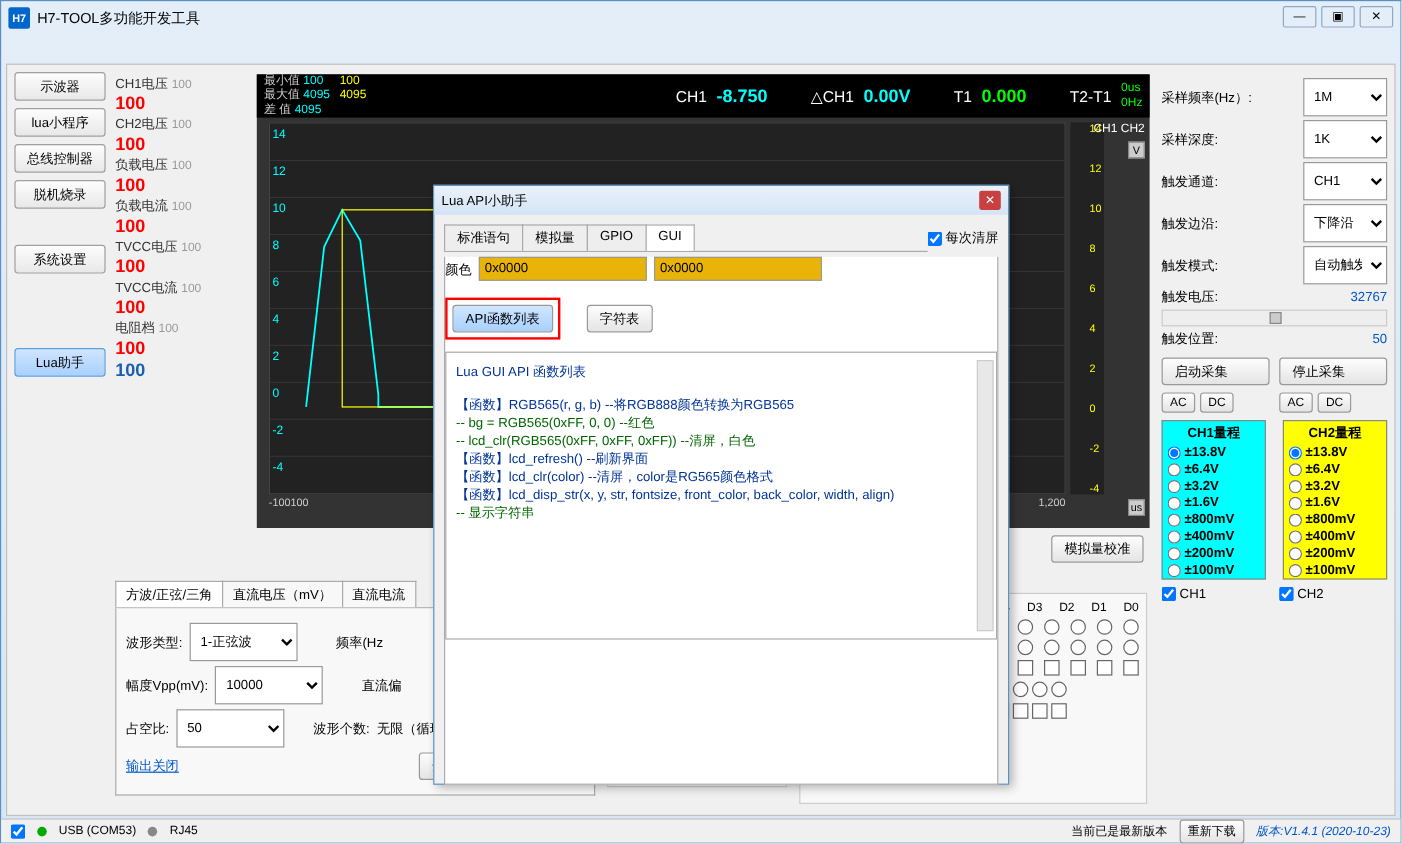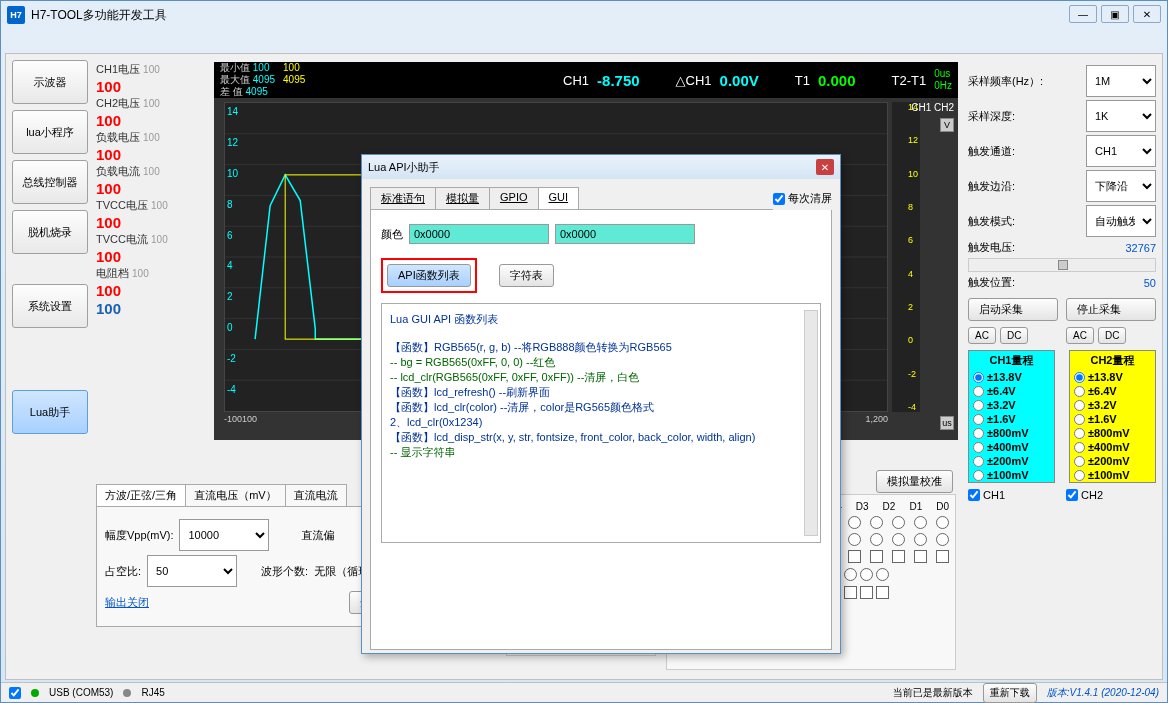--- a/index.html
+++ b/index.html
@@ -6,21 +6,21 @@
 body { background: #fff; font-size: 11px; }
 .window { width: 1168px; height: 703px; border: 1px solid #5a8fc0; background: linear-gradient(#e4eef9,#d7e6f5); position: relative; }
 .titlebar { height: 28px; display: flex; align-items: center; padding: 0 6px; }
 .titlebar .icon { width: 18px; height: 18px; background:#0066cc; color:#fff; font-size:9px; font-weight:bold; display:flex;align-items:center;justify-content:center; border-radius:2px; margin-right:6px;}
 .titlebar .title { font-size: 12px; color:#000; }
 .win-controls { position:absolute; right:6px; top:4px; display:flex; gap:4px;}
 .win-btn { width:28px; height:18px; border:1px solid #8ba8c8; background:#e4eef9; display:flex;align-items:center;justify-content:center; font-size:10px; border-radius:2px;}
 .menubar { height: 22px; padding: 2px 8px; font-size:11px; color:#333; border-bottom:1px solid #c0d0e0;}
 .main { position:absolute; top:52px; left:4px; right:4px; bottom:22px; background:#f0f0f0; border:1px solid #c0c0c0; }
 .sidebar { position:absolute; left:6px; top:6px; width:76px; display:flex; flex-direction:column; gap:6px;}
-.side-btn { height:44px; background:linear-gradient(#fdfdfd,#e8e8e8); border:1px solid #a0a0a0; border-radius:3px; font-size:11px; display:flex;align-items:center;justify-content:center;}
+.side-btn { height:24px; background:linear-gradient(#fdfdfd,#e8e8e8); border:1px solid #a0a0a0; border-radius:3px; font-size:11px; display:flex;align-items:center;justify-content:center;}
 .side-btn.active { border:2px solid red; }
 .side-btn.blue { background:linear-gradient(#d0e5ff,#a8d0ff); border:1px solid #5a9fe0;}
 .measure-col { position:absolute; left:90px; top:8px; width:110px; font-size:11px;}
 .measure-col .lbl { color:#333; display:inline-block;}
 .measure-col .dim { color:#999; font-size:10px;}
 .measure-col .red { color:red; font-size:15px; font-weight:bold;}
 .measure-col .blue { color:#1a5fb4; font-size:15px; font-weight:bold;}
 .measure-col > div { margin-bottom:1px;}
 .scope-area { position:absolute; left:208px; top:8px; width:744px; height:378px; background:#333; }
 .scope-header { height:36px; background:#000; color:#fff; display:flex; align-items:center; font-size:11px; padding:0 6px; gap:8px;}
@@ -31,21 +31,21 @@
 .scope-header .lbl { color:#fff; font-size:13px;}
 .scope-header .val { font-size:15px; font-weight:bold;}
 .plot { position:absolute; left:10px; top:40px; right:70px; bottom:28px; background:#222; border:1px solid #444;}
 .plot-y { position:absolute; right:38px; top:40px; bottom:28px; width:28px; background:#222; color:#ff0; font-size:9px;}
 .plot-x { position:absolute; left:10px; right:70px; bottom:10px; height:16px; color:#ccc; font-size:9px; display:flex; justify-content:space-between;}
 .btn { background:linear-gradient(#fdfdfd,#e4e4e4); border:1px solid #999; border-radius:3px; padding:3px 10px; font-size:11px; display:inline-flex; align-items:center;}
 .btn.sm { padding:2px 6px; font-size:10px;}
 .chk { display:inline-flex; align-items:center; gap:3px; font-size:11px;}
 .chk input { width:12px; height:12px;}
 .sel { height:32px; border:1px solid #999; font-size:11px; padding:0 4px; background:#fff;}
-.txt { height:20px; border:1px solid #999; font-size:11px; padding:0 4px; background:#5eead4;}
+.txt { height:20px; border:1px solid #999; font-size:11px; padding:0 4px; background:#eab308;}
 .bottom-left { position:absolute; left:90px; top:430px; width:400px;}
 .tab-strip { display:flex; border-bottom:1px solid #aaa;}
 .tab { padding:3px 8px; border:1px solid #aaa; border-bottom:none; background:#f8f8f8; font-size:11px; margin-right:-1px;}
 .tab.active { background:#fff; }
 .form-row { display:flex; align-items:center; gap:6px; margin:4px 0; font-size:11px;}
 .right-panel { position:absolute; right:6px; top:8px; width:188px; }
 .rrow { display:flex; align-items:center; justify-content:space-between; margin:3px 0; font-size:11px;}
 .rrow label { width:90px;}
 .range-box { display:flex; gap:14px; margin-top:6px;}
 .range-col { flex:1; border:1px solid #888;}
@@ -57,24 +57,24 @@
 .do-panel { position:absolute; left:660px; top:440px; width:290px; height:176px; border:1px solid #ccc; background:#f8f8f8; font-size:10px;}
 .do-row { display:flex; align-items:center; gap:3px; padding:2px 6px;}
 .circle { width:13px; height:13px; border:1px solid #666; border-radius:50%; background:#fff;}
 .square { width:13px; height:13px; border:1px solid #666; background:#fff;}
 .statusbar { position:absolute; bottom:0; left:0; right:0; height:20px; border-top:1px solid #c0c0c0; background:#f0f0f0; display:flex; align-items:center; padding:0 8px; font-size:10px; gap:10px;}
 
 .dialog { position:absolute; left:355px; top:100px; width:480px; height:500px; background:#f0f0f0; border:1px solid #5a8fc0; box-shadow:3px 3px 8px rgba(0,0,0,.3); z-index:100;}
 .dlg-title { height:24px; background:linear-gradient(#eaf2fb,#d4e4f5); display:flex; align-items:center; padding:0 6px; font-size:11px; justify-content:space-between;}
 .dlg-close { width:18px; height:16px; background:#c84040; color:#fff; display:flex;align-items:center;justify-content:center; font-size:10px; border-radius:2px;}
 .dlg-body { padding:8px;}
-.dlg-tabs { display:flex; border-bottom:1px solid #aaa;text-decoration:underline;}
+.dlg-tabs { display:flex; border-bottom:1px solid #aaa;}
 .dlg-tab { padding:3px 10px; border:1px solid #aaa; border-bottom:none; background:#eee; font-size:11px; margin-right:-1px;}
 .dlg-tab.active { background:#fff;}
-.dlg-content { border:1px solid #aaa; border-top:none; background:#fff; padding:10px; height:440px;}
+.dlg-content { border:1px solid #aaa; border-top:none; background:#fff; height:440px;}
 .redbox { border:2px solid red; display:inline-block; padding:4px;}
 .list-box { border:1px solid #aaa; background:#fff; height:240px; margin-top:10px; padding:8px; font-size:11px; color:#003399; overflow:auto; font-family: "SimSun", monospace;}
 .green { color:#006600;}
 .scrollb { position:absolute; right:2px; top:6px; bottom:6px; width:14px; background:#e8e8e8; border:1px solid #ccc;}
 .vbadge { width:14px; height:14px; background:#ccc; border:1px solid #888; display:inline-flex; align-items:center; justify-content:center; font-size:9px; margin-left:2px;}
 </style>
 </head>
 <body>
 
 <div class="window">
@@ -195,31 +195,37 @@
       <div style="position:absolute; right:4px; top:56px;"><span class="vbadge">V</span></div>
       <div style="position:absolute; right:4px; bottom:10px;"><span class="vbadge">us</span></div>
       <div class="plot-x">
         <span>-100</span>
         <span>100</span>
         <span style="flex:1"></span>
         <span>1,200</span>
       </div>
     </div>
 
-    <div style="position:absolute; left:870px; top:392px;margin-top:24px;">
+    <div style="position:absolute; left:870px; top:392px;">
       <button class="btn">模拟量校准</button>
     </div>
 
     <div class="bottom-left">
       <div class="tab-strip">
         <div class="tab active">方波/正弦/三角</div>
         <div class="tab">直流电压（mV）</div>
         <div class="tab">直流电流</div>
       </div>
       <div style="border:1px solid #aaa; border-top:none; background:#f8f8f8; padding:8px;">
+        <div class="form-row">
+          <span>波形类型:</span>
+          <select class="sel" style="width:90px"><option>1-正弦波</option></select>
+          <span style="width:20px"></span>
+          <span>频率(Hz</span>
+        </div>
         <div class="form-row">
           <span>幅度Vpp(mV):</span>
           <select class="sel" style="width:90px"><option>10000</option></select>
           <span style="width:20px"></span>
           <span>直流偏</span>
         </div>
         <div class="form-row">
           <span>占空比:</span>
           <select class="sel" style="width:90px"><option>50</option></select>
           <span style="width:12px"></span>
@@ -460,21 +466,20 @@
           </div>
           <div class="list-box" style="position:relative">
             <div>Lua GUI API 函数列表</div><br>
             <div>【函数】RGB565(r, g, b)    --将RGB888颜色转换为RGB565</div>
             <div class="green">   -- bg = RGB565(0xFF, 0, 0) --红色</div>
             <div class="green">   -- lcd_clr(RGB565(0xFF, 0xFF, 0xFF)) --清屏，白色</div>
             <div></div>
             <div>【函数】lcd_refresh()   --刷新界面</div>
             <div></div>
             <div>【函数】lcd_clr(color)   --清屏，color是RG565颜色格式</div>
-            <div>   2、lcd_clr(0x1234)</div>
             <div></div>
             <div>【函数】lcd_disp_str(x, y, str, fontsize, front_color, back_color, width, align)</div>
             <div class="green">   -- 显示字符串</div>
             <div class="scrollb"></div>
           </div>
         </div>
       </div>
     </div>
 
   </div>
@@ -483,15 +488,15 @@
     <label class="chk">
         <input type="checkbox" checked="" style="">
       </label>
     <span style="width:8px;height:8px;background:#0a0;border-radius:50%;display:inline-block"></span>
     <span>USB (COM53)</span>
     <span style="width:8px;height:8px;background:#888;border-radius:50%;display:inline-block"></span>
     <span>RJ45</span>
     <span style="flex:1"></span>
     <span>当前已是最新版本</span>
     <button class="btn sm">重新下载</button>
-    <span style="color:#0055cc;font-style:italic">版本:V1.4.1 (2020-12-04)</span>
+    <span style="color:#0055cc;font-style:italic">版本:V1.4.1 (2020-10-23)</span>
   </div>
 </div>
 
 </body></html>

